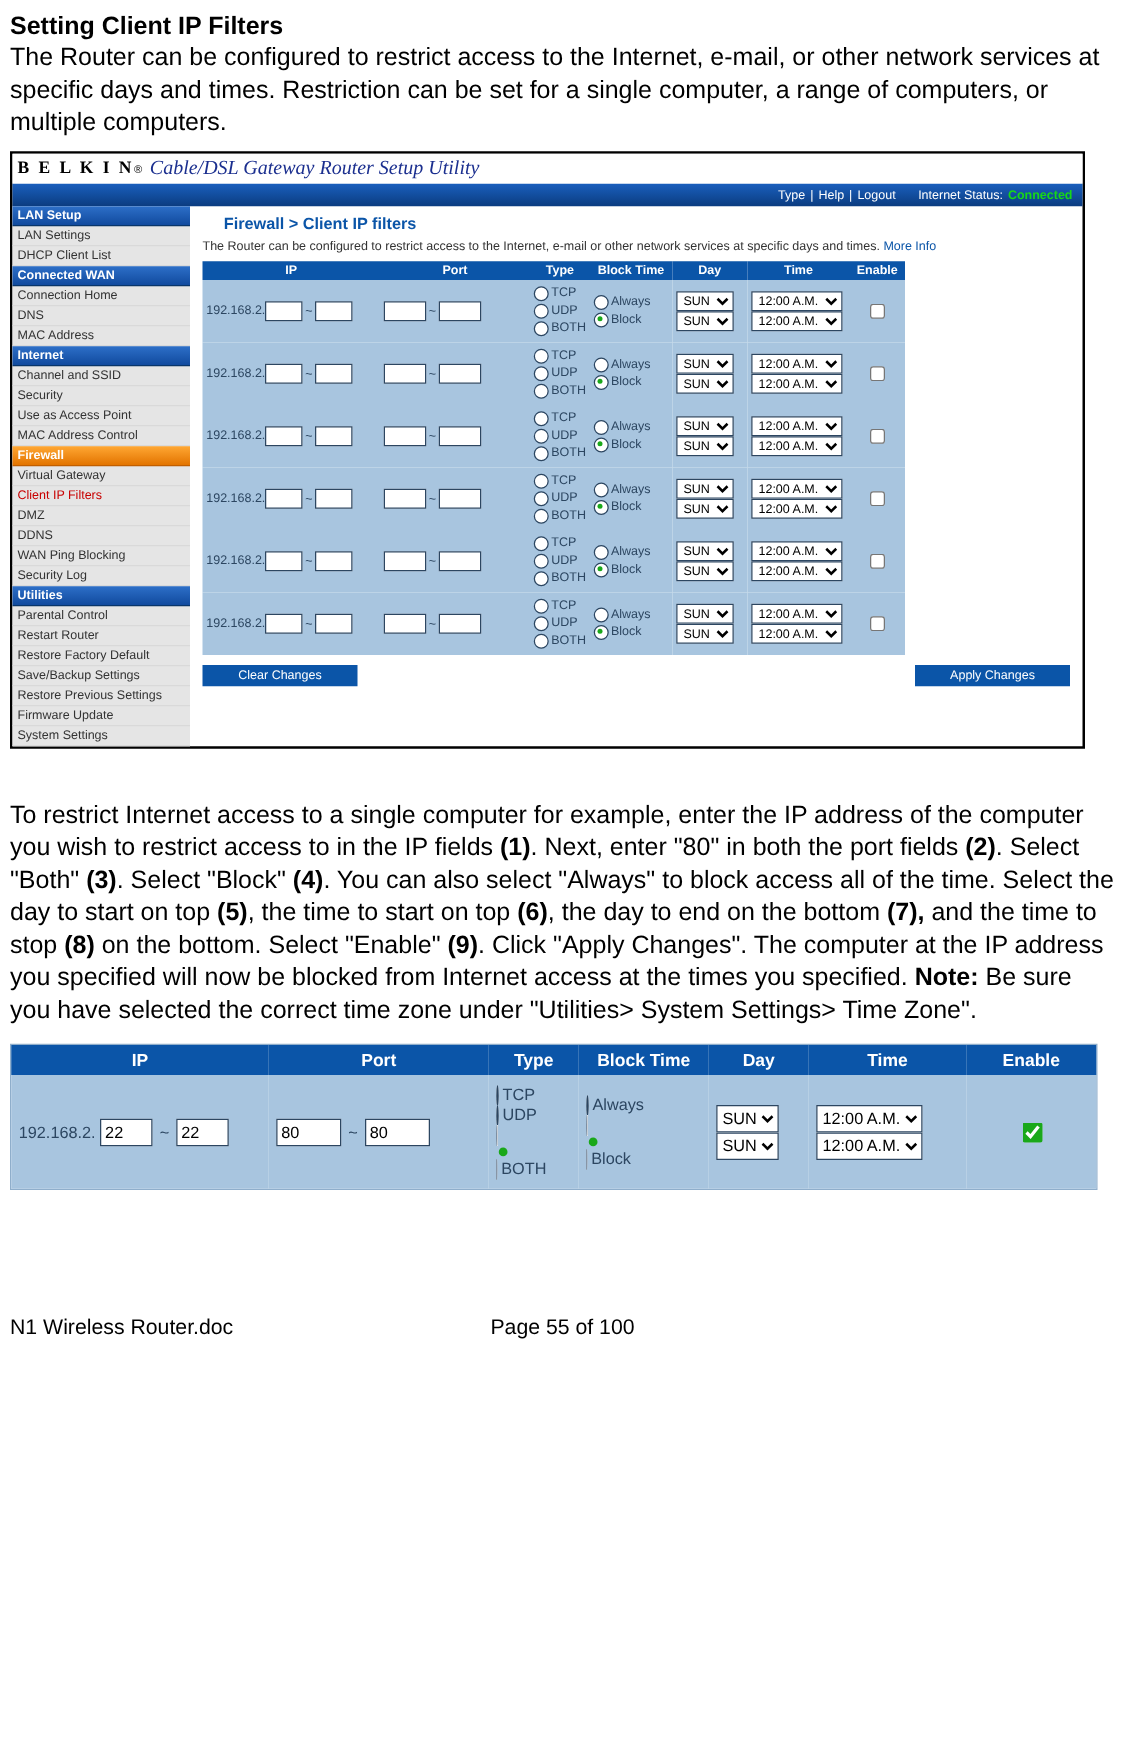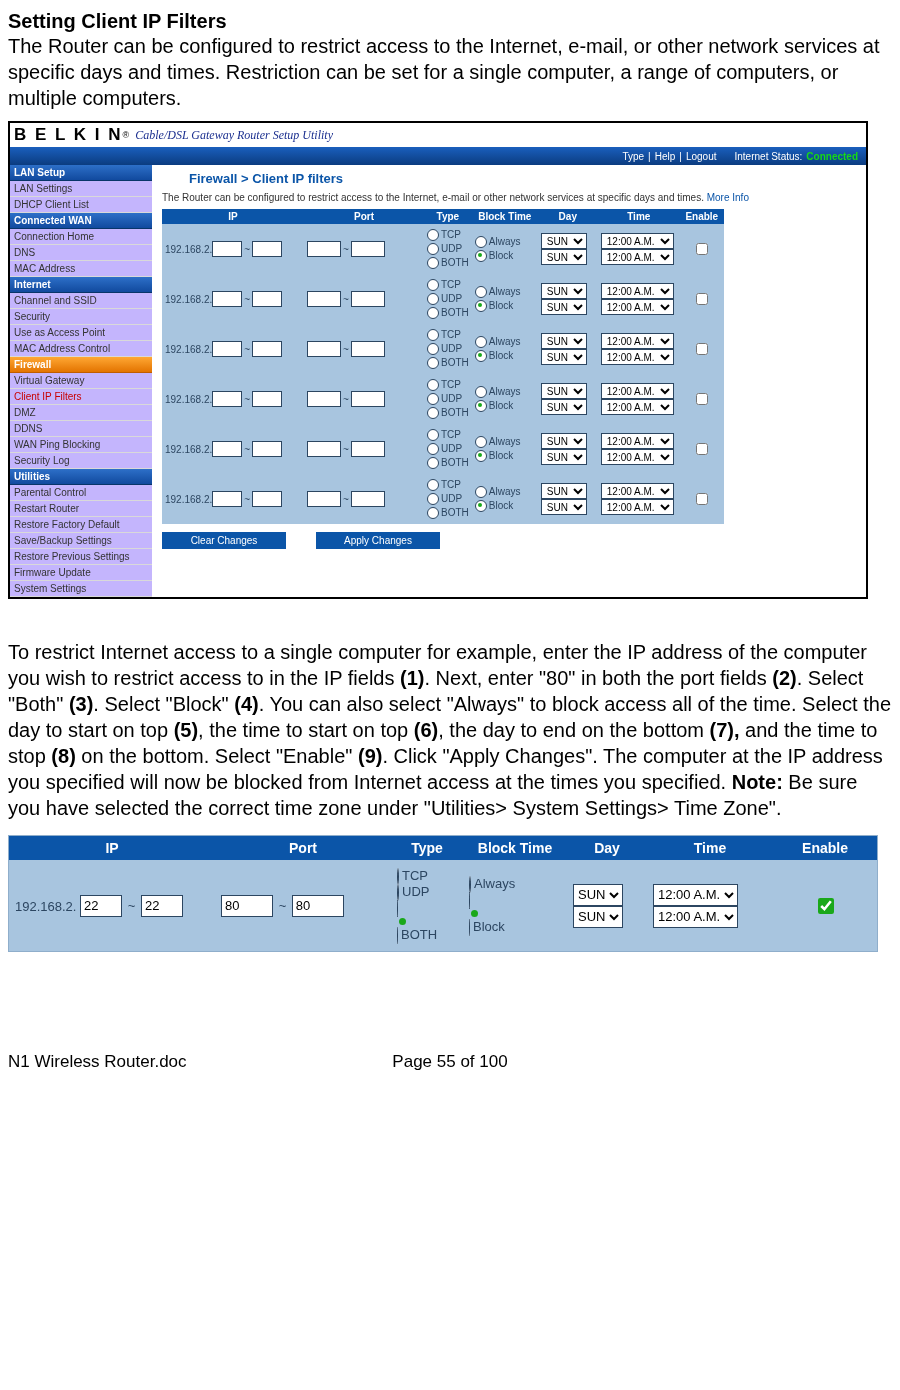--- a/index.html
+++ b/index.html
@@ -21,56 +21,56 @@
     width: 856px;
     margin: 10px 0 40px 0;
     font-size: 11px;
     font-family: Verdana, Arial, sans-serif;
     background:#fff;
   }
   .belkin-bar {
     height: 24px; background:#fff; display:flex; align-items:center;
   }
   .belkin-logo {
-    font-family: Liberation Sans, sans-serif; font-weight:900; letter-spacing:2px;
-    font-size:17px; padding-left:4px;
+    font-family: Liberation Serif, serif; font-weight:900; letter-spacing:2px;
+    font-size:14px; padding-left:4px;
   }
   .belkin-sub {
-    font-family: cursive; font-style: italic; color:#1b2f8f; font-size:12px;
+    font-family: cursive; font-style: italic; color:#1b2f8f; font-size:16px;
     padding-left:6px;
     text-align:right;
   }
   .topnav {
     height:18px; background:#124a9a;
     background: linear-gradient(#1a5fbd,#0b3c80);
     color:#fff; font-size:10px; display:flex; justify-content:flex-end; align-items:center;
     padding-right:6px; gap:0;
   }
   .topnav span { padding:0 2px; }
   .connected { color:#17d817; font-weight:bold; }
 
   .shot1-body { display:flex; }
-  .sidebar { width:142px; background:#c4b5fd; }
+  .sidebar { width:142px; background:#e5e5e5; }
   .side-head {
     background: linear-gradient(#2d6fc8,#114a9e);
     color:#fff; font-weight:bold; font-size:10px; padding:2px 4px;
     border-bottom:1px solid #083569;
   }
   .side-head.orange {
     background: linear-gradient(#ffa733,#e37400);
     border-bottom:1px solid #c05e00;
   }
   .side-item {
     font-size:10px; padding:2px 4px; border-bottom:1px solid #d9d9d9; color:#333;
     cursor:pointer;
   }
   .side-item.active { color:#c80000; }
 
   .maincol { flex:1; padding:4px 8px 10px 10px; }
-  .crumb { color:#0b55a8; font-weight:bold; font-size:13px; margin:2px 0 6px 10px;padding-left:17px;}
+  .crumb { color:#0b55a8; font-weight:bold; font-size:13px; margin:2px 0 6px 0;padding-left:17px;}
   .crumb .sep{ color:#0b55a8;}
   .desc { font-size:10px; color:#333; }
   .moreinfo { color:#0b55a8; }
 
   
   table.rule { border-collapse:collapse; margin-top:6px; }
   table.rule th {
     background:#0b55a8; color:#fff; font-size:10px; font-weight:bold;
     text-align:center; padding:2px 0;
   }
@@ -87,21 +87,21 @@
   .rad { appearance:none; width:10px; height:10px; border:1px solid #2c4661; border-radius:50%;
          display:inline-block; background:#fff; }
   .rad.on::after{ content:""; display:block; width:4px; height:4px; background:#1aa81a; border-radius:50%;
                   margin:2px;}
   .sel {
     font-size:10px; height:16px; border:1px solid #2c4661; background:#fff; color:#000;
     padding:0 1px;
   }
   .cb { width:12px; height:12px; }
 
-  .btnrow { display:flex; justify-content:flex-start; gap:30px; margin:8px 2px 4px 0;}
+  .btnrow { display:flex; justify-content:space-between; gap:4px; margin:8px 2px 4px 0;}
   .btn {
     background:#0b55a8; color:#fff; font-size:10px; text-align:center;
     width:124px; padding:3px 0; cursor:pointer;
   }
 
   
   .shot2 {
     width: 868px; margin: 14px 0 100px 0;
     font-family: Verdana, Arial, sans-serif;
     border:1px solid #8faecb;

